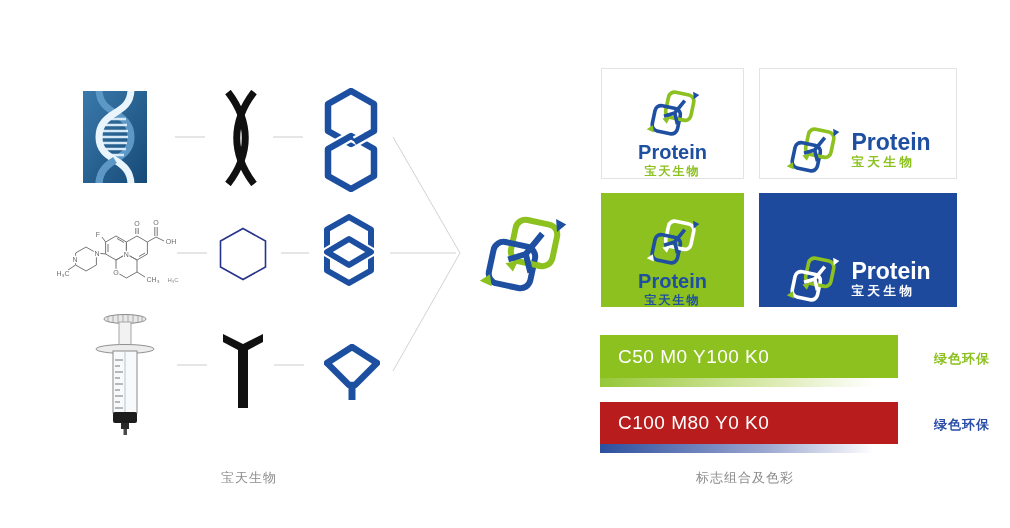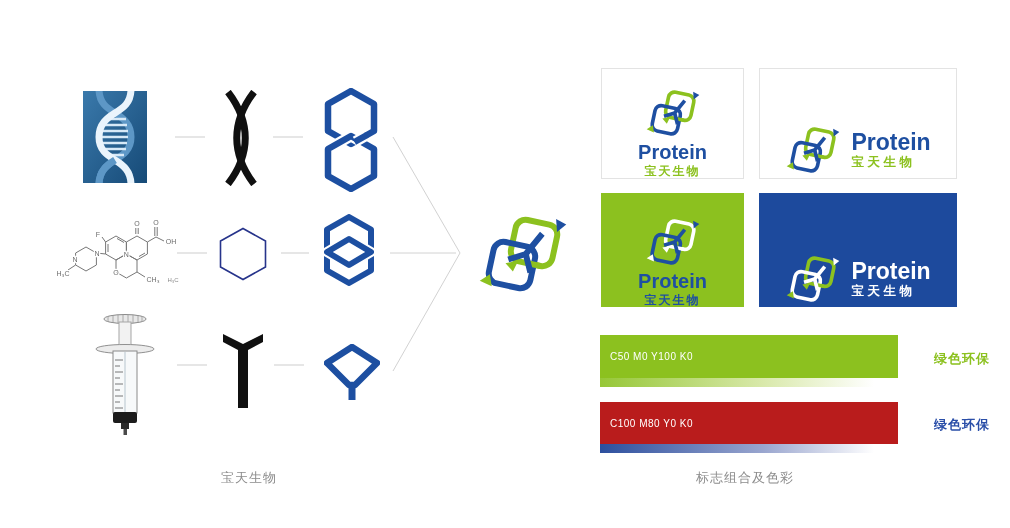--- a/index.html
+++ b/index.html
@@ -21,21 +21,21 @@
   .cnname{font-weight:bold;line-height:1.2;}
   .cnname.v{font-size:12px;letter-spacing:2px;margin-top:1px;}
   .cnname.h{font-size:12.5px;letter-spacing:3.5px;margin-top:1px;}
   .c-blue{color:#1e4fa1;}
   .c-green{color:#8cc11f;}
   .c-white{color:#ffffff;}
   
   .bar{position:absolute;display:flex;align-items:center;}
   .bar-green{background:#8cc11f;}
   .bar-blue{background:#b91c1c;}
-  .bar-text{color:#fff;font-size:10px;padding-left:10px;letter-spacing:0.5px;}
+  .bar-text{color:#fff;font-size:19px;padding-left:18px;letter-spacing:0.5px;}
   .strip{position:absolute;height:9px;}
   .strip-green{background:linear-gradient(90deg,#96c737 0%,#d9e9ab 55%,#ffffff 92%);}
   .strip-blue{background:linear-gradient(90deg,#2c4f9e 0%,#9aa6cf 55%,#ffffff 92%);}
   .bar-label{position:absolute;font-size:13px;font-weight:bold;letter-spacing:1px;margin-left:28px;}
   .mol-label{font-size:7px;fill:#6b6b6b;paint-order:stroke;stroke:#ffffff;stroke-width:2.5px;
              font-family:"Liberation Sans",sans-serif;}
   .mol-label-small{font-size:6px;fill:#8a8a8a;paint-order:stroke;stroke:#ffffff;stroke-width:2px;
              font-family:"Liberation Sans",sans-serif;}
 </style>
 </head>

